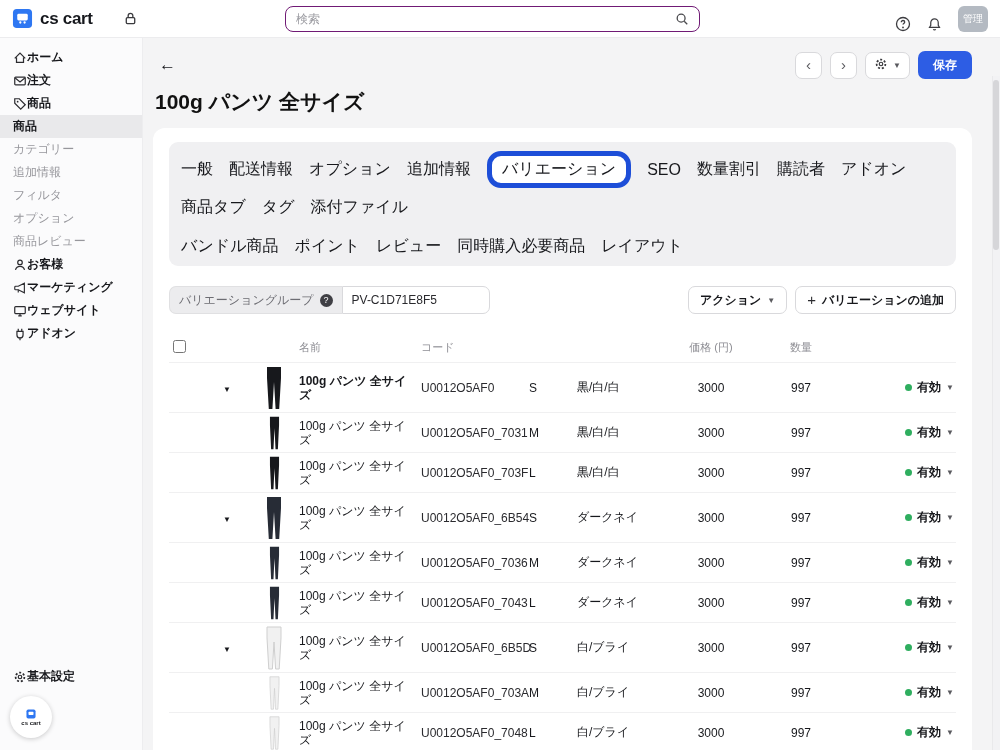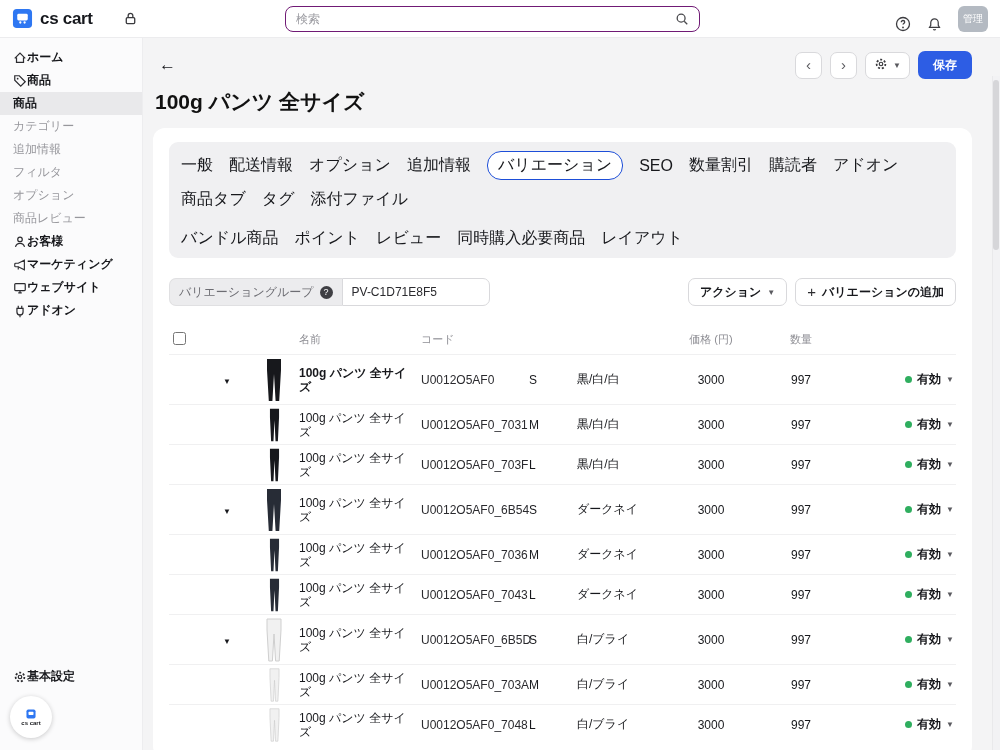--- a/index.html
+++ b/index.html
@@ -37,21 +37,21 @@
   .back{font-size:17px;color:#17181c;cursor:pointer;padding:0 6px}
   .top-actions{margin-left:auto;display:flex;align-items:center;gap:8px}
   .nav-btn{width:27px;height:27px;border:1px solid #d9d9dc;background:#fff;border-radius:7px;display:flex;align-items:center;justify-content:center;color:#5a5a5f;font-size:15px;cursor:pointer;padding-bottom:2px}
   .gear-btn{height:27px;border:1px solid #d9d9dc;background:#fff;border-radius:7px;display:flex;align-items:center;gap:5px;padding:0 8px;color:#3a3a3e;cursor:pointer}
   .save-btn{height:28px;background:var(--accent,#2d5de4);color:#fff;border:none;border-radius:7px;font-weight:700;font-size:12px;padding:0 15px;cursor:pointer;font-family:Liberation Sans, sans-serif}
   .page-title{font-size:21px;font-weight:700;margin:8px 0 12px;padding-left:2px;color:#111}
 
   .card{background:#fff;border-radius:12px;padding:14px 16px;min-height:582px}
   .tabbar{background:#f0f0f2;border-radius:9px;padding:9px 12px;display:flex;flex-wrap:wrap;align-items:center;column-gap:16px;row-gap:9px;font-size:16px}
   .tab{cursor:pointer;color:#17181c;white-space:nowrap}
-  .tab.active{background:#fff;border:1px solid #1d4ed8;border-radius:14px;padding:3px 10px}
+  .tab.active{background:#fff;border:5px solid #1d4ed8;border-radius:14px;padding:3px 10px}
   .break{flex-basis:100%;height:0}
 
   .group-row{display:flex;align-items:center;margin-top:20px}
   .vg{display:flex;align-items:stretch;height:28px}
   .vg-label{background:#ececee;border:1px solid #e0e0e2;border-right:none;border-radius:7px 0 0 7px;display:flex;align-items:center;gap:6px;padding:0 9px;color:#6d6d73;font-size:12px;white-space:nowrap}
   .q-badge{width:13px;height:13px;border-radius:50%;background:#3f3f44;color:#fff;font-size:9px;display:flex;align-items:center;justify-content:center;cursor:pointer}
   .vg-input{width:148px;border:1px solid #d9d9dc;border-radius:0 7px 7px 0;padding:0 9px;font-size:12px;color:#2a2a2e;outline:none;font-family:inherit}
   .group-actions{margin-left:auto;display:flex;gap:8px}
   .ghost-btn{height:28px;border:1px solid #d9d9dc;background:#fff;border-radius:7px;display:flex;align-items:center;gap:6px;padding:0 11px;font-size:12px;font-weight:700;color:#17181c;cursor:pointer;font-family:inherit;white-space:nowrap}
   .caret-sm{font-size:8px;color:#5a5a5f}
@@ -137,20 +137,29 @@
         <span class="sicon">
             <svg width="14" height="14" viewBox="0 0 16 16">
               <path d="M2 8.5 8 2.5l6 6M4 7.5V13h8V7.5" fill="none" stroke="currentColor" stroke-width="1.4"></path>
             </svg>
           </span>
         <span>ホーム</span>
       </div>
       <div class="side-item">
         <span class="sicon">
             <svg width="14" height="14" viewBox="0 0 16 16">
+              <rect x="2" y="3.5" width="12" height="9" rx="1" fill="none" stroke="currentColor" stroke-width="1.4"></rect>
+              <path d="M2.5 4.5 8 9l5.5-4.5" fill="none" stroke="currentColor" stroke-width="1.4"></path>
+            </svg>
+          </span>
+        <span>注文</span>
+      </div>
+      <div class="side-item">
+        <span class="sicon">
+            <svg width="14" height="14" viewBox="0 0 16 16">
               <path d="M2 2h5.2L14 8.8 8.8 14 2 7.2z" fill="none" stroke="currentColor" stroke-width="1.4"></path>
               <circle cx="5.3" cy="5.3" r="1" fill="currentColor"></circle>
             </svg>
           </span>
         <span>商品</span>
       </div>
       <div class="side-sub active">
           <span>商品</span>
         </div>
       <div class="side-sub">

